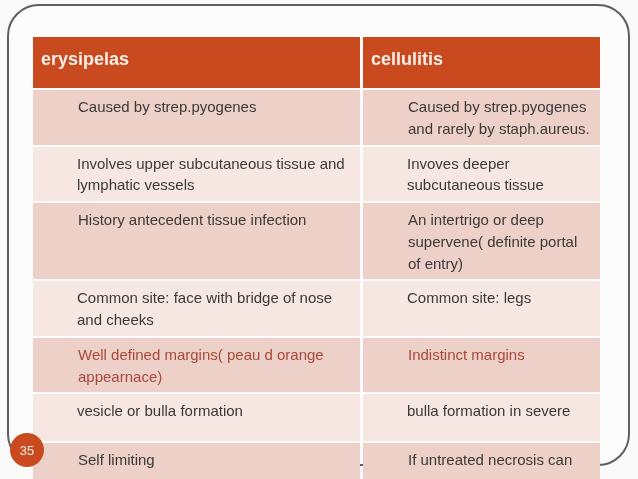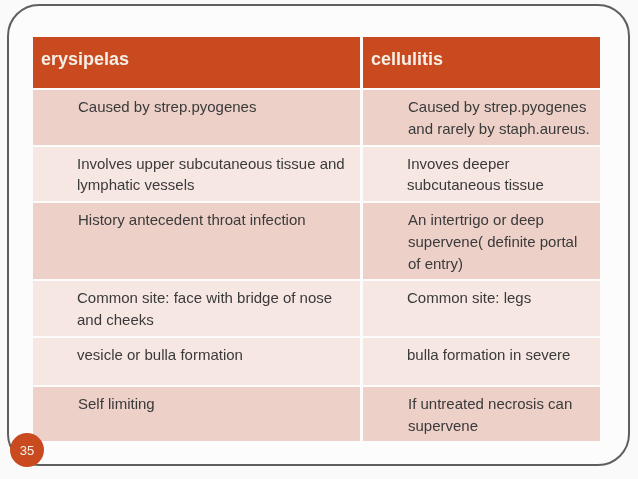--- a/index.html
+++ b/index.html
@@ -94,29 +94,33 @@
       <div class="t-cell c1">Caused by strep.pyogenes</div>
       <div class="t-cell c2">Caused by strep.pyogenes and rarely by staph.aureus.</div>
     </div>
 
     <div class="t-row band-light">
       <div class="t-cell c1">Involves upper subcutaneous tissue and lymphatic vessels</div>
       <div class="t-cell c2">Invoves deeper subcutaneous tissue</div>
     </div>
 
     <div class="t-row band-dark">
-      <div class="t-cell c1">History antecedent throat infection</div>
+      <div class="t-cell c1">History antecedent tissue infection</div>
       <div class="t-cell c2">An intertrigo or deep supervene( definite portal of entry)</div>
     </div>
 
     <div class="t-row band-light">
       <div class="t-cell c1">Common site: face with bridge of nose and cheeks</div>
       <div class="t-cell c2">Common site: legs</div>
     </div>
 
+    <div class="t-row band-dark emphasis">
+      <div class="t-cell c1">Well defined margins( peau d orange appearnace)</div>
+      <div class="t-cell c2">Indistinct margins</div>
+    </div>
 
     <div class="t-row band-light">
       <div class="t-cell c1">vesicle or bulla formation</div>
       <div class="t-cell c2">bulla formation in severe</div>
     </div>
 
     <div class="t-row band-dark">
       <div class="t-cell c1">Self limiting</div>
       <div class="t-cell c2">If untreated necrosis can supervene</div>
     </div>

